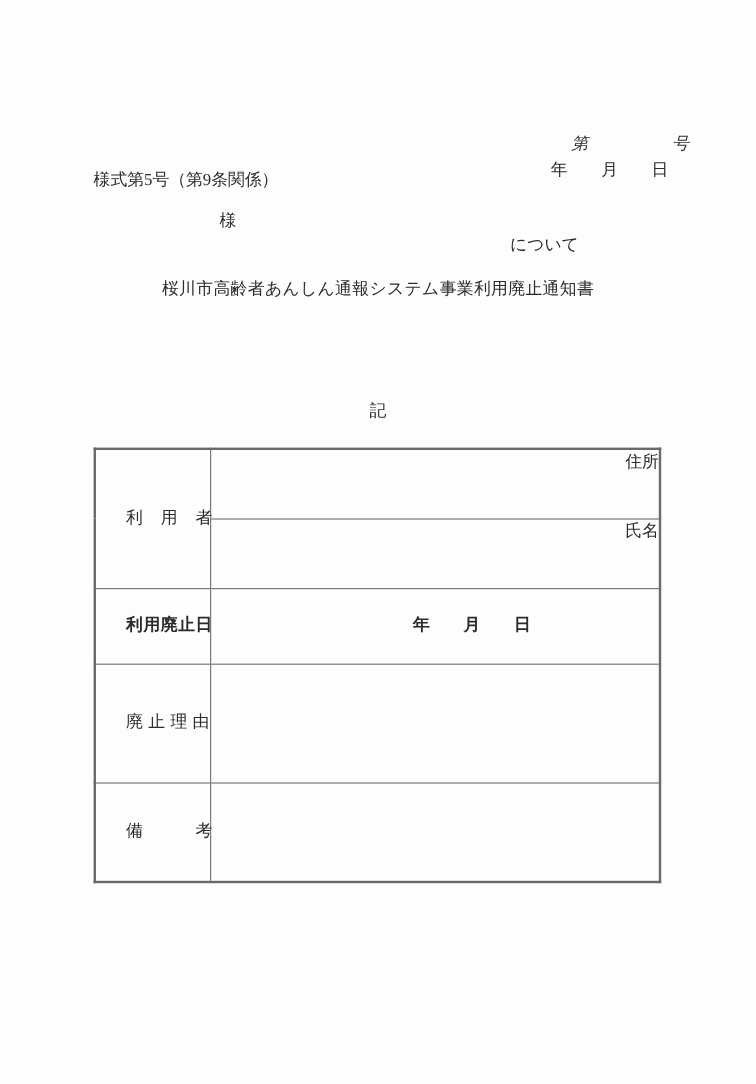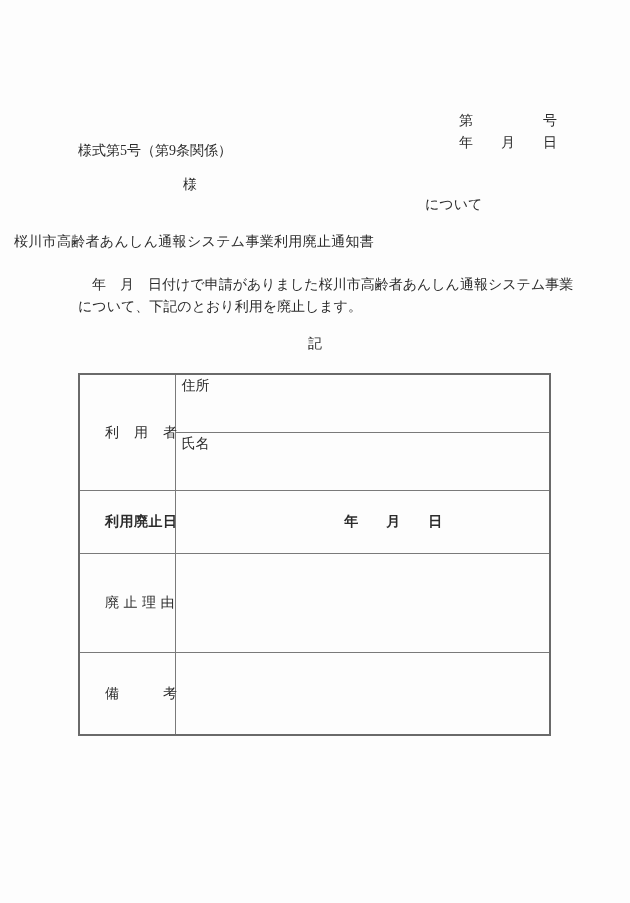--- a/index.html
+++ b/index.html
@@ -14,28 +14,28 @@
     background: #fdfdfd;
     font-family: "Liberation Serif", "DejaVu Serif", serif;
     color: #2b2b2b;
     font-size: 14px;
     line-height: 15px;
     overflow: hidden;
   }
   .abs { position: absolute; white-space: nowrap; }
 
   .form-no   { left: 78px;  top: 95px; margin-top: 48px; }
-  .doc-no    { right: 73px; top: 113px; text-align: center; }
+  .doc-no    { right: 56px; top: 113px; text-align: center; font-style: italic; }
   .date-line { right: 73px; top: 135px; text-align: right; }
   .addressee { left: 183px; top: 177px; }
   .sender    { left: 425px; top: 197px; }
 
   .title {
-    left: 14px; right: 0; top: 234px;
-    text-align: left;
+    left: 0; right: 0; top: 234px;
+    text-align: center;
     letter-spacing: 0.3px;
   }
 
   .body-text {
     left: 78px; top: 274px;
     width: 500px;
     line-height: 22px;
   }
   .body-text div { white-space: nowrap; }
 
@@ -51,20 +51,21 @@
     border-collapse: collapse;
     table-layout: fixed;
     border: 2px solid #6a6a6a;
     font-size: 14px;
     color: #2b2b2b;
   }
   .form-table td {
     border: 1px solid #7a7a7a;
     padding: 0;
     background: #fdfdfd;
+    text-align: right;
   }
   .form-table td.lbl {
     padding-left: 25px;
     vertical-align: middle;
     letter-spacing: 0.5px;
     white-space: nowrap;
   }
   .form-table td.sub {
     vertical-align: top;
     padding: 3px 0 0 6px;
@@ -90,24 +91,20 @@
   <div class="abs form-no">様式第5号（第9条関係）</div>
 
   <div class="abs doc-no">第　　　　　号</div>
   <div class="abs date-line">年　　月　　日</div>
 
   <div class="abs addressee">様</div>
   <div class="abs sender">について</div>
 
   <div class="abs title">桜川市高齢者あんしん通報システム事業利用廃止通知書</div>
 
-  <div class="abs body-text">
-    <div>　年　月　日付けで申請がありました桜川市高齢者あんしん通報システム事業</div>
-    <div>について、下記のとおり利用を廃止します。</div>
-  </div>
 
   <div class="abs ki">記</div>
 
   <table class="form-table">
     <colgroup>
       <col style="width:96px">
       <col>
     </colgroup>
     <tbody>
         <tr class="r-sub">

